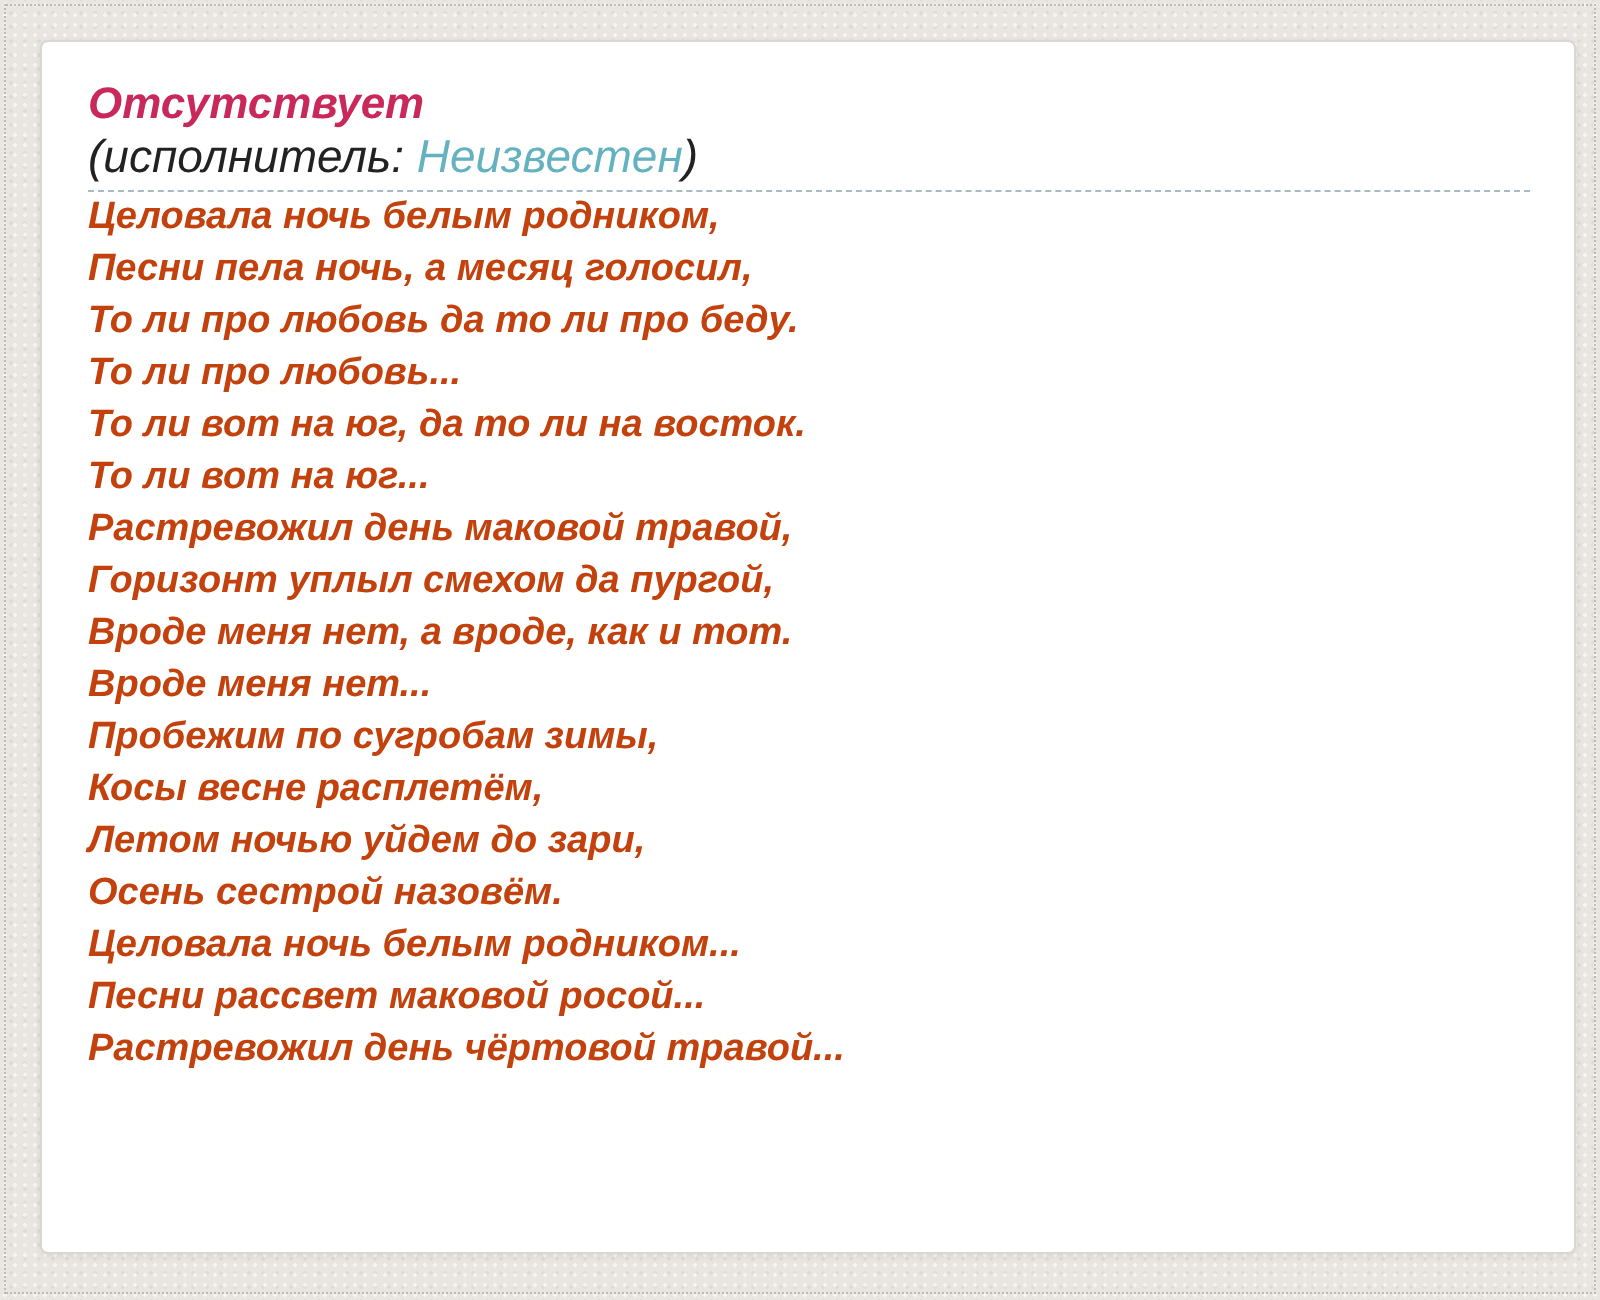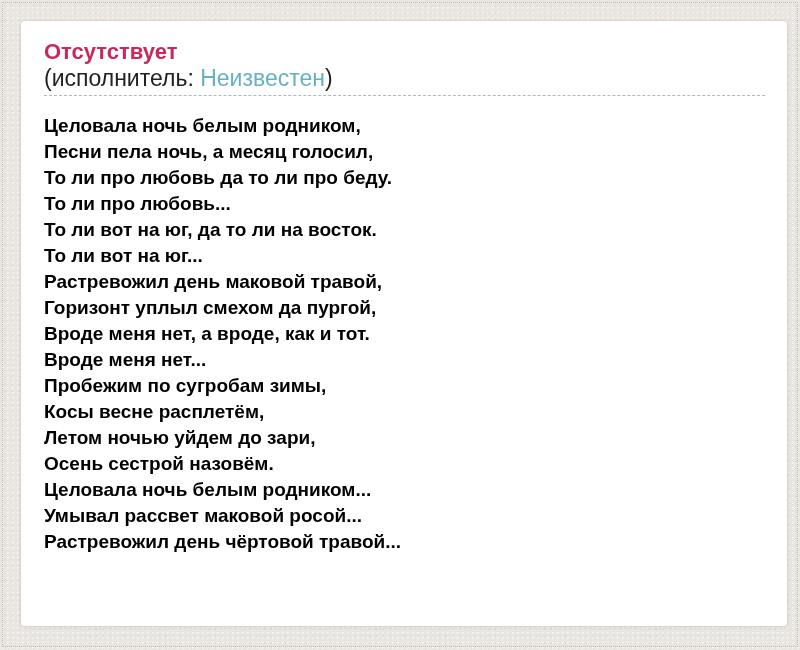--- a/index.html
+++ b/index.html
@@ -30,20 +30,21 @@
     left: 20px;
     top: 20px;
     width: 768px;
     height: 607px;
     box-sizing: border-box;
     background: #ffffff;
     border: 1px solid #dad7d1;
     border-radius: 4px;
     box-shadow: 0 1px 3px rgba(0,0,0,0.07);
     padding: 18px 22px 0 23px;
+    font-style: italic;
   }
   .header {
     border-bottom: 1px dashed #a7bac6;
     padding-bottom: 6px;
   }
   .title {
     margin: 0;
     font-size: 22px;
     line-height: 26px;
     font-weight: bold;
@@ -55,24 +56,23 @@
     line-height: 21px;
     font-weight: normal;
     color: #222222;
   }
   .artist-link {
     color: #64b2c0;
     text-decoration: none;
     cursor: pointer;
   }
   .lyrics {
-    margin-top: 17px;
     font-size: 19px;
     font-weight: bold;
-    color: #000000;
+    color: #c2410c;
   }
   .lyric-line {
     line-height: 26px;
     white-space: pre;
   }
 </style>
 </head>
 <body>
 
 <div class="frame"></div>
@@ -92,16 +92,16 @@
     <div class="lyric-line">То ли вот на юг...</div>
     <div class="lyric-line">Растревожил день маковой травой,</div>
     <div class="lyric-line">Горизонт уплыл смехом да пургой,</div>
     <div class="lyric-line">Вроде меня нет, а вроде, как и тот.</div>
     <div class="lyric-line">Вроде меня нет...</div>
     <div class="lyric-line">Пробежим по сугробам зимы,</div>
     <div class="lyric-line">Косы весне расплетём,</div>
     <div class="lyric-line">Летом ночью уйдем до зари,</div>
     <div class="lyric-line">Осень сестрой назовём.</div>
     <div class="lyric-line">Целовала ночь белым родником...</div>
-    <div class="lyric-line">Умывал рассвет маковой росой...</div>
+    <div class="lyric-line">Песни рассвет маковой росой...</div>
     <div class="lyric-line">Растревожил день чёртовой травой...</div>
   </div>
 </div>
 
 </body></html>

